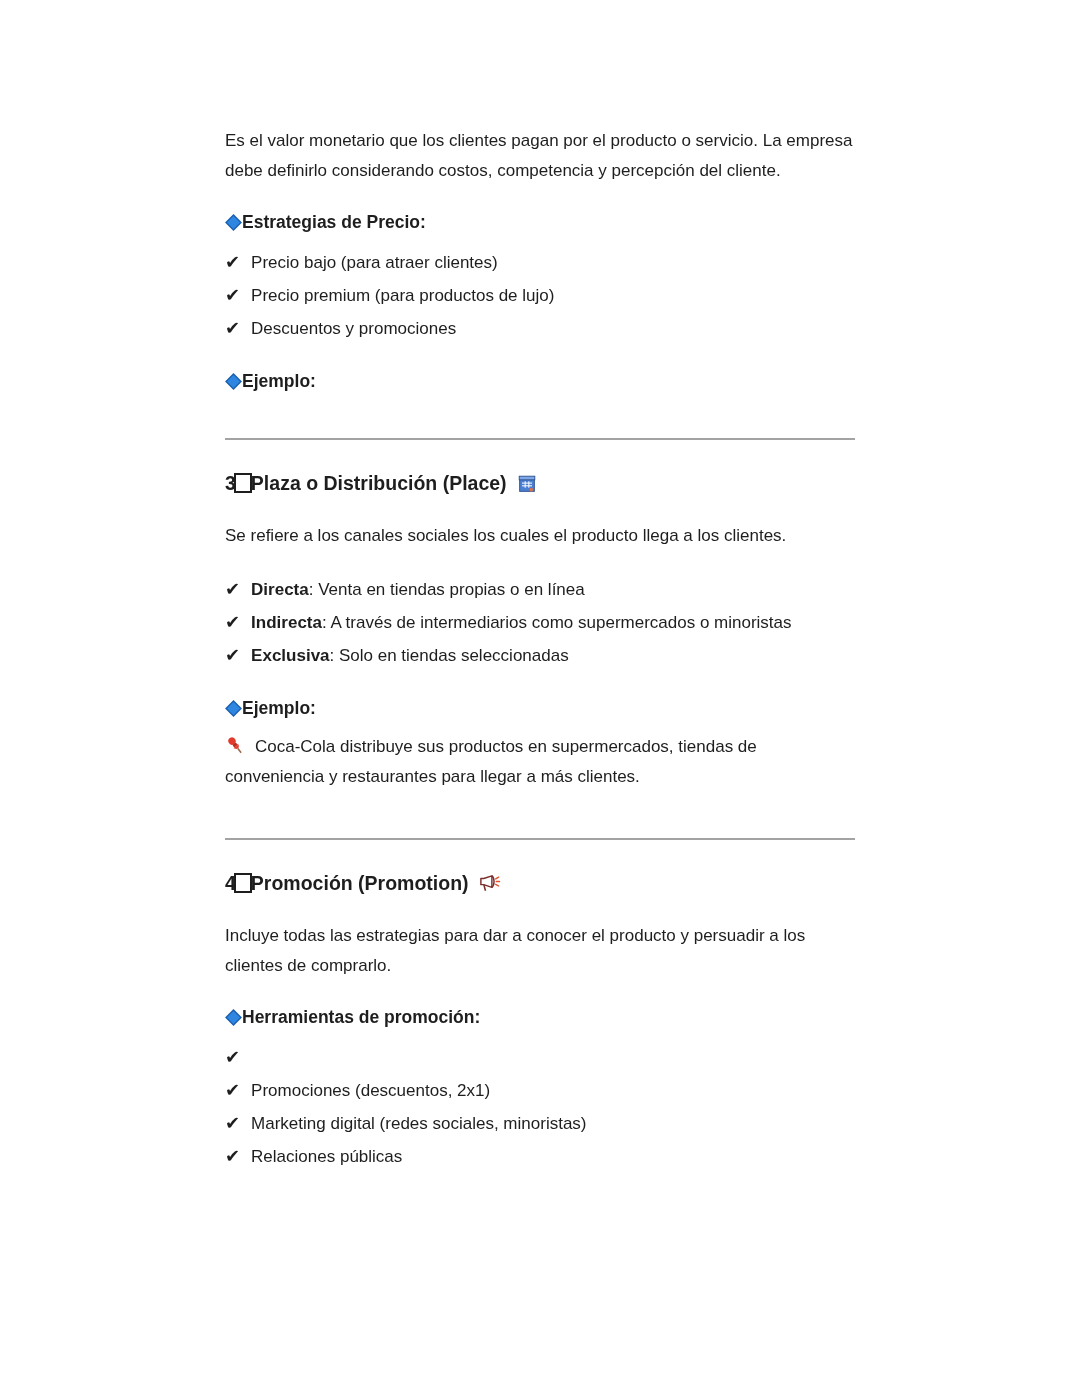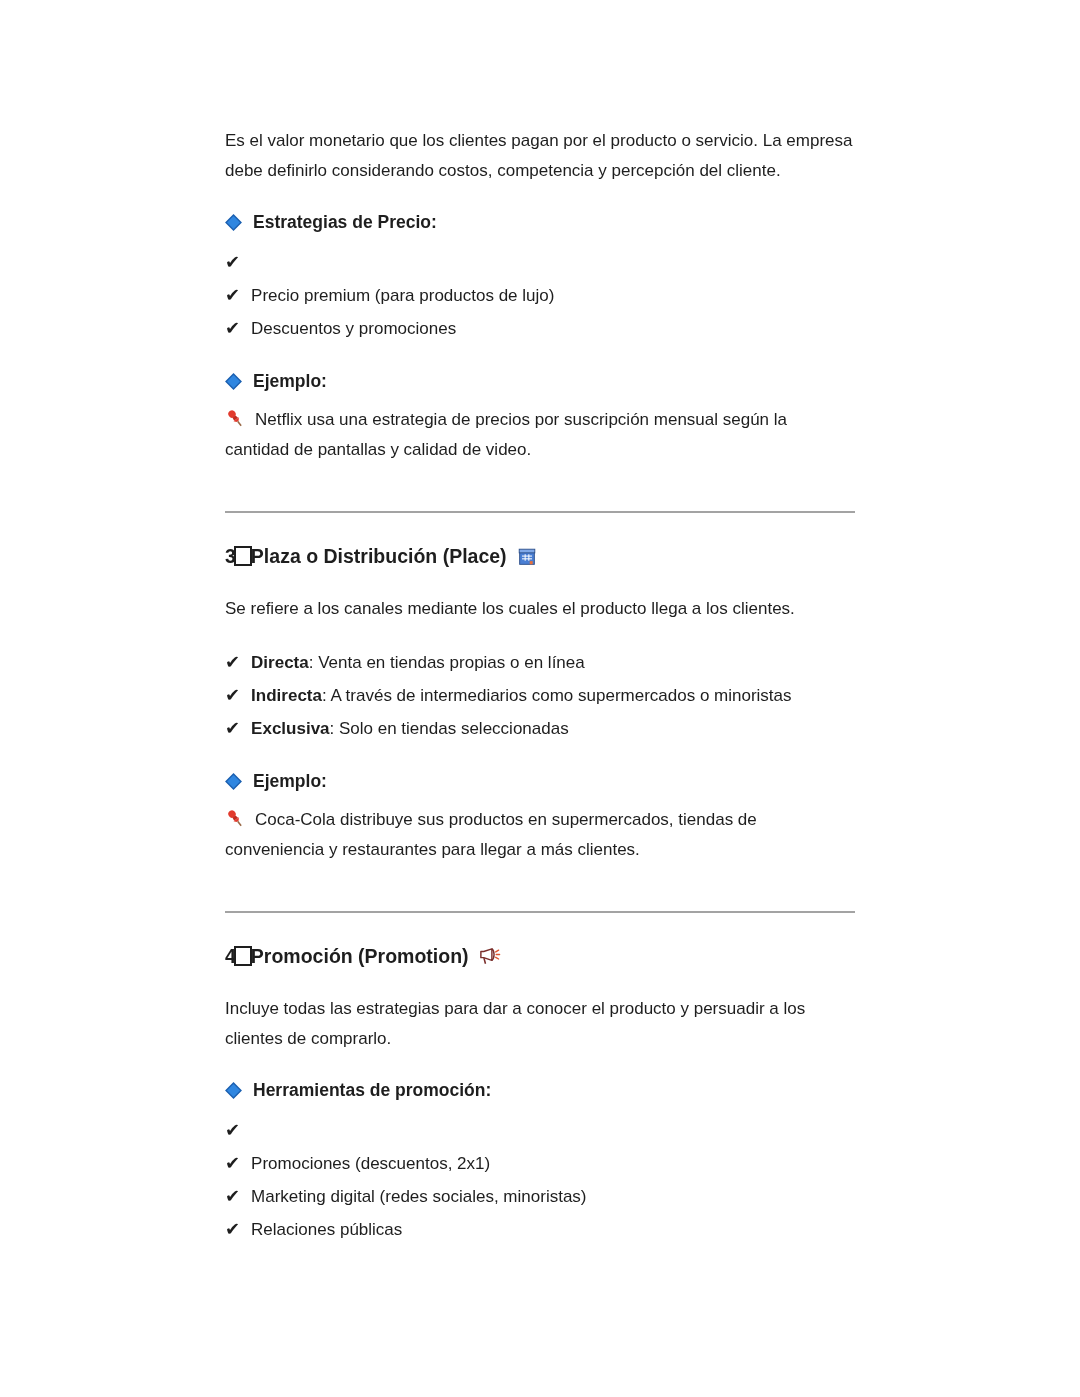--- a/index.html
+++ b/index.html
@@ -13,21 +13,20 @@
     font-family: "Liberation Sans", "DejaVu Sans", sans-serif;
     color: #1e1e1e;
   }
   .body-text { font-size: 17px; line-height: 30px; margin: 0; }
   .intro { margin: 0 0 24px 0; }
   .section-intro { margin: 0 0 22px 0; }
 
   .subheading {
     display: flex;
     align-items: center;
-    gap: 11px;
     margin: 26px 0 13px 0;
     font-size: 17.5px;
     font-weight: 700;
   }
   .icon { display: inline-flex; align-items: center; justify-content: center; flex: none; }
   .icon svg { display: block; }
 
   .check-row {
     display: flex;
     gap: 11px;
@@ -78,51 +77,40 @@
     <span class="icon">
       <svg width="17" height="17" viewBox="0 0 24 24">
           <polygon points="12,1.5 22.5,12 12,22.5 1.5,12" fill="#2F86E0" stroke="#1A5FB0" stroke-width="2"></polygon>
         </svg>
     </span>
     <span>Estrategias de Precio:</span>
   </div>
 
   <div class="check-row">
     <span class="check-glyph">✔</span>
+    <span>Precio bajo (para atraer clientes)</span>
   </div>
   <div class="check-row">
     <span class="check-glyph">✔</span>
     <span>Precio premium (para productos de lujo)</span>
   </div>
   <div class="check-row">
     <span class="check-glyph">✔</span>
     <span>Descuentos y promociones</span>
   </div>
 
   <div class="subheading">
     <span class="icon">
       <svg width="17" height="17" viewBox="0 0 24 24">
           <polygon points="12,1.5 22.5,12 12,22.5 1.5,12" fill="#2F86E0" stroke="#1A5FB0" stroke-width="2"></polygon>
         </svg>
     </span>
     <span>Ejemplo:</span>
   </div>
 
-  <p class="example-para">
-    <span class="icon">
-      <svg width="21" height="21" viewBox="0 0 24 24">
-        <g transform="rotate(-38 12 12)">
-          <circle cx="12" cy="5.5" r="4.2" fill="#E23B2E"></circle>
-          <path d="M9.8 9.2 L14.2 9.2 L14.8 13.2 L9.2 13.2 Z" fill="#C22A20"></path>
-          <path d="M8.2 13.2 L15.8 13.2 L13.6 16 L10.4 16 Z" fill="#E23B2E"></path>
-          <path d="M12 16 L12 22.5" stroke="#9A6A48" stroke-width="1.8"></path>
-        </g>
-      </svg>
-    </span><span>Netflix usa una estrategia de precios por suscripción mensual según la cantidad de pantallas y calidad de video.</span>
-  </p>
 
   <hr class="divider">
 
   <div class="section-title">
     <span class="keycap">
       <span>3</span>
       <span class="keycap-box"></span>
     </span>
     <span>Plaza o Distribución (Place)</span>
     <span class="icon title-icon">
@@ -133,21 +121,21 @@
           <line x1="6.5" y1="11" x2="17.5" y2="11"></line>
           <line x1="6.5" y1="14" x2="17.5" y2="14"></line>
           <line x1="10" y1="9" x2="10" y2="16"></line>
           <line x1="14" y1="9" x2="14" y2="16"></line>
         </g>
         <rect x="15" y="16.5" width="3.2" height="3.5" fill="#e8703a"></rect>
       </svg>
     </span>
   </div>
 
-  <p class="body-text section-intro">Se refiere a los canales mediante los cuales el producto llega a los clientes.</p>
+  <p class="body-text section-intro">Se refiere a los canales sociales los cuales el producto llega a los clientes.</p>
 
 
   <div class="check-row">
     <span class="check-glyph">✔</span>
     <span><b>Directa</b><span>: Venta en tiendas propias o en línea</span></span>
   </div>
   <div class="check-row">
     <span class="check-glyph">✔</span>
     <span><b>Indirecta</b><span>: A través de intermediarios como supermercados o minoristas</span></span>
   </div>

